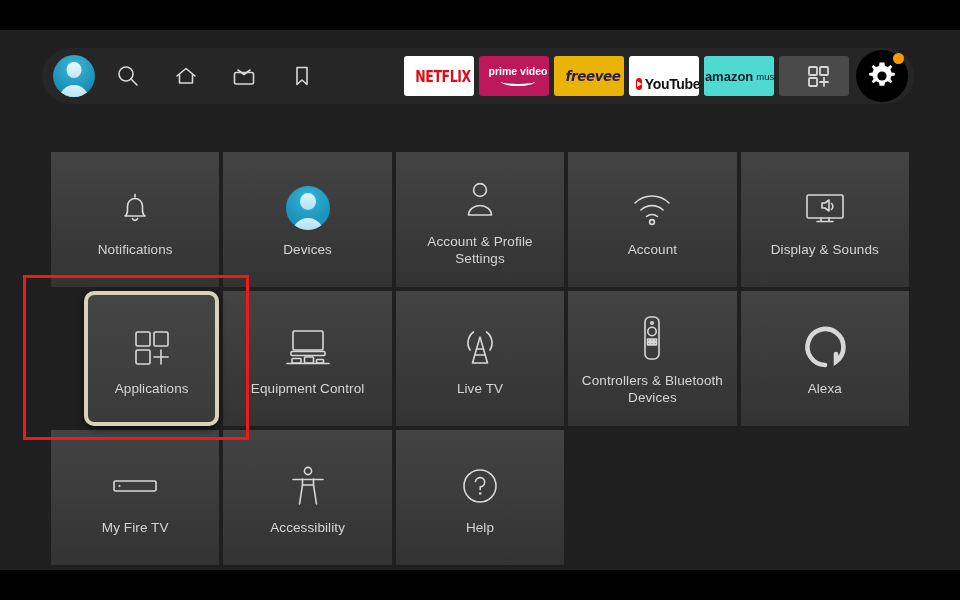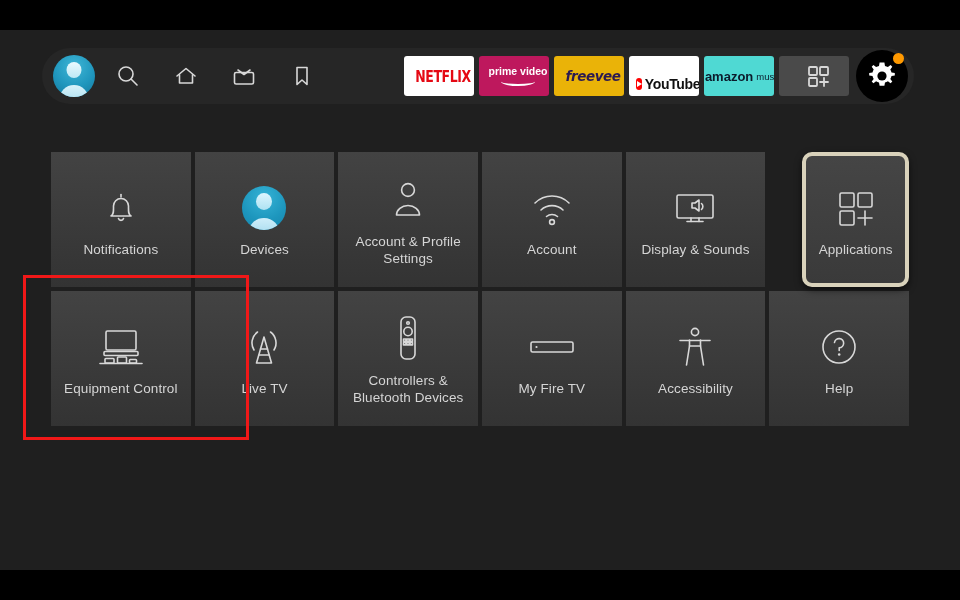--- a/index.html
+++ b/index.html
@@ -137,21 +137,21 @@
     border-radius: 50%;
     background: #ff9900;
   }
 
   
   #grid {
     position: absolute;
     left: 51px; top: 122px;
     width: 858px;
     display: grid;
-    grid-template-columns: repeat(6, 1fr);
+    grid-template-columns: repeat(5, 1fr);
     grid-auto-rows: 135px;
     gap: 4px;
   }
   .tile {
     background: linear-gradient(#434343, #333333);
     display: flex;
     flex-direction: column;
     align-items: center;
     justify-content: center;
     padding: 6px 8px;
@@ -408,20 +408,28 @@
             <rect x="15.8" y="25" width="2.4" height="2.4" class="stroke-ico"></rect>
             <rect x="19.1" y="25" width="2.4" height="2.4" class="stroke-ico"></rect>
             <rect x="12.5" y="28.5" width="2.4" height="2.4" class="stroke-ico"></rect>
             <rect x="15.8" y="28.5" width="2.4" height="2.4" class="stroke-ico"></rect>
             <rect x="19.1" y="28.5" width="2.4" height="2.4" class="stroke-ico"></rect>
           </svg>
         </div>
         <div class="label">Controllers &amp; Bluetooth Devices</div>
       </div>
 
+      <div class="tile">
+        <div class="icon-wrap">
+          <svg width="46" height="46" viewBox="0 0 46 46">
+            <path d="M23 41 a18 18 0 1 1 11-3.4 l0 -7.6" stroke="#d8d8d8" fill="none" stroke-width="4.6" stroke-linecap="round"></path>
+          </svg>
+        </div>
+        <div class="label">Alexa</div>
+      </div>
 
 
       <div class="tile">
         <div class="icon-wrap">
           <svg width="54" height="28" viewBox="0 0 54 28">
             <rect x="6" y="9" width="42" height="10" rx="1.6" class="stroke-ico"></rect>
             <circle cx="11.5" cy="14" r="1.1" fill="#d8d8d8"></circle>
           </svg>
         </div>
         <div class="label">My Fire TV</div>

